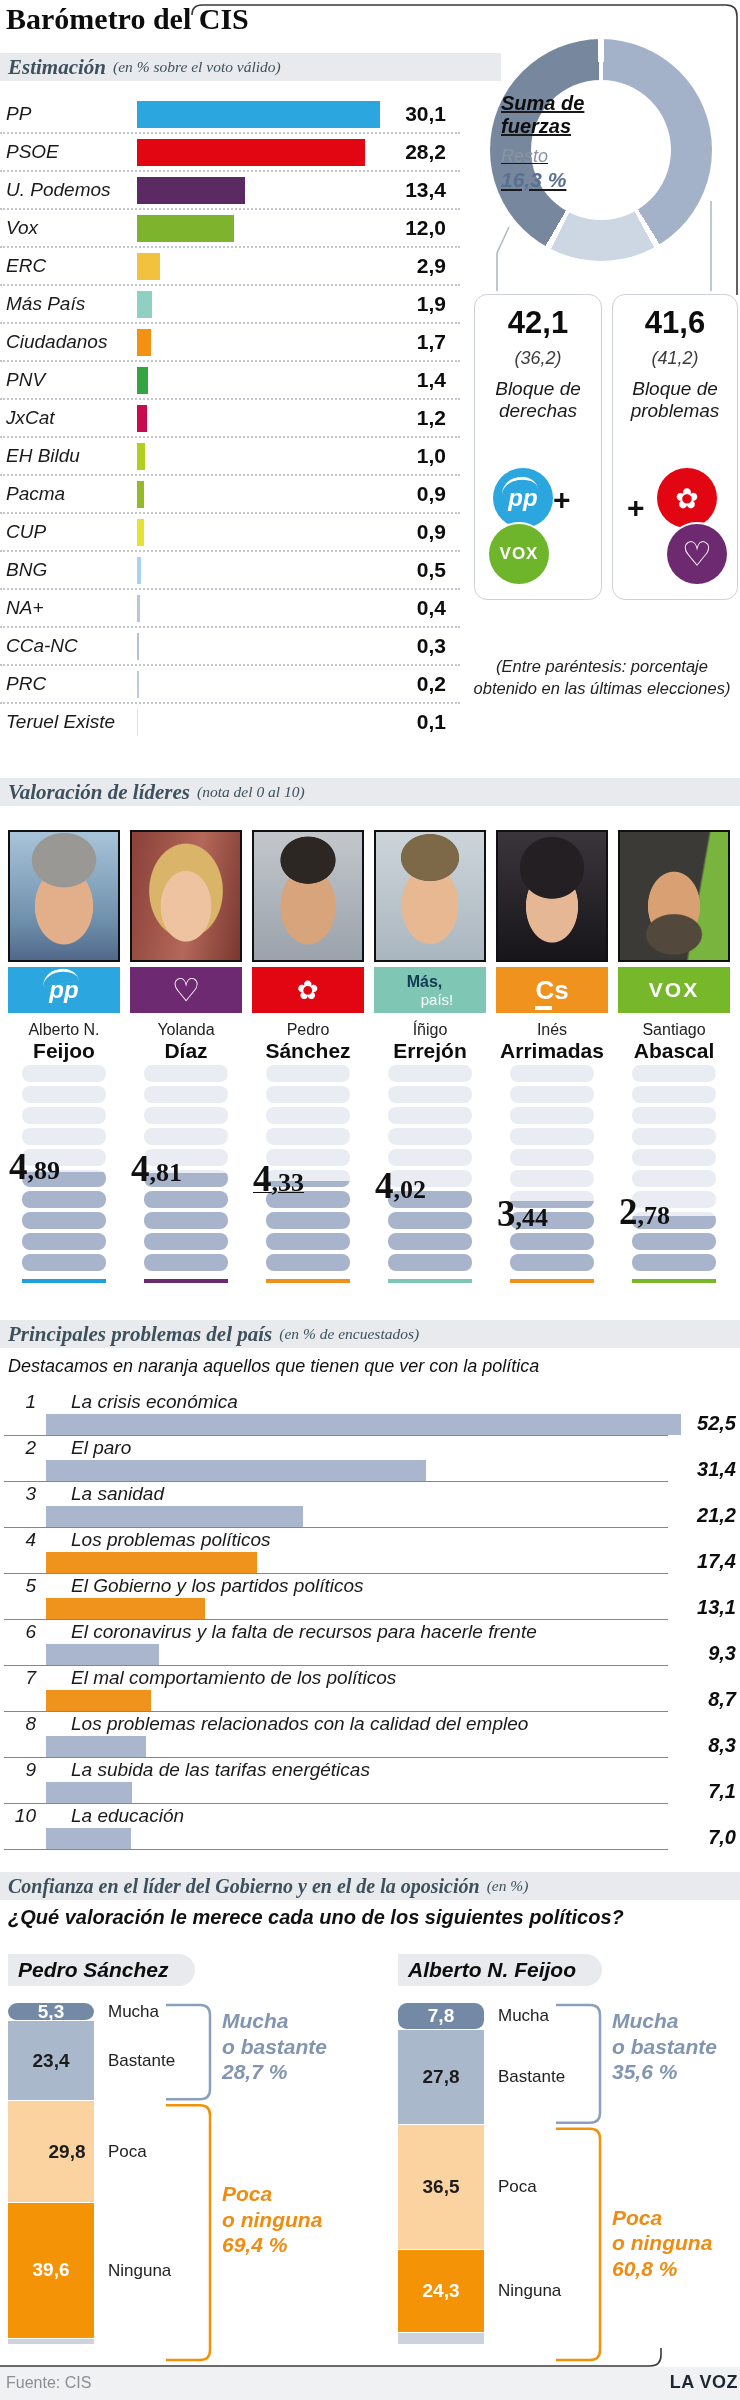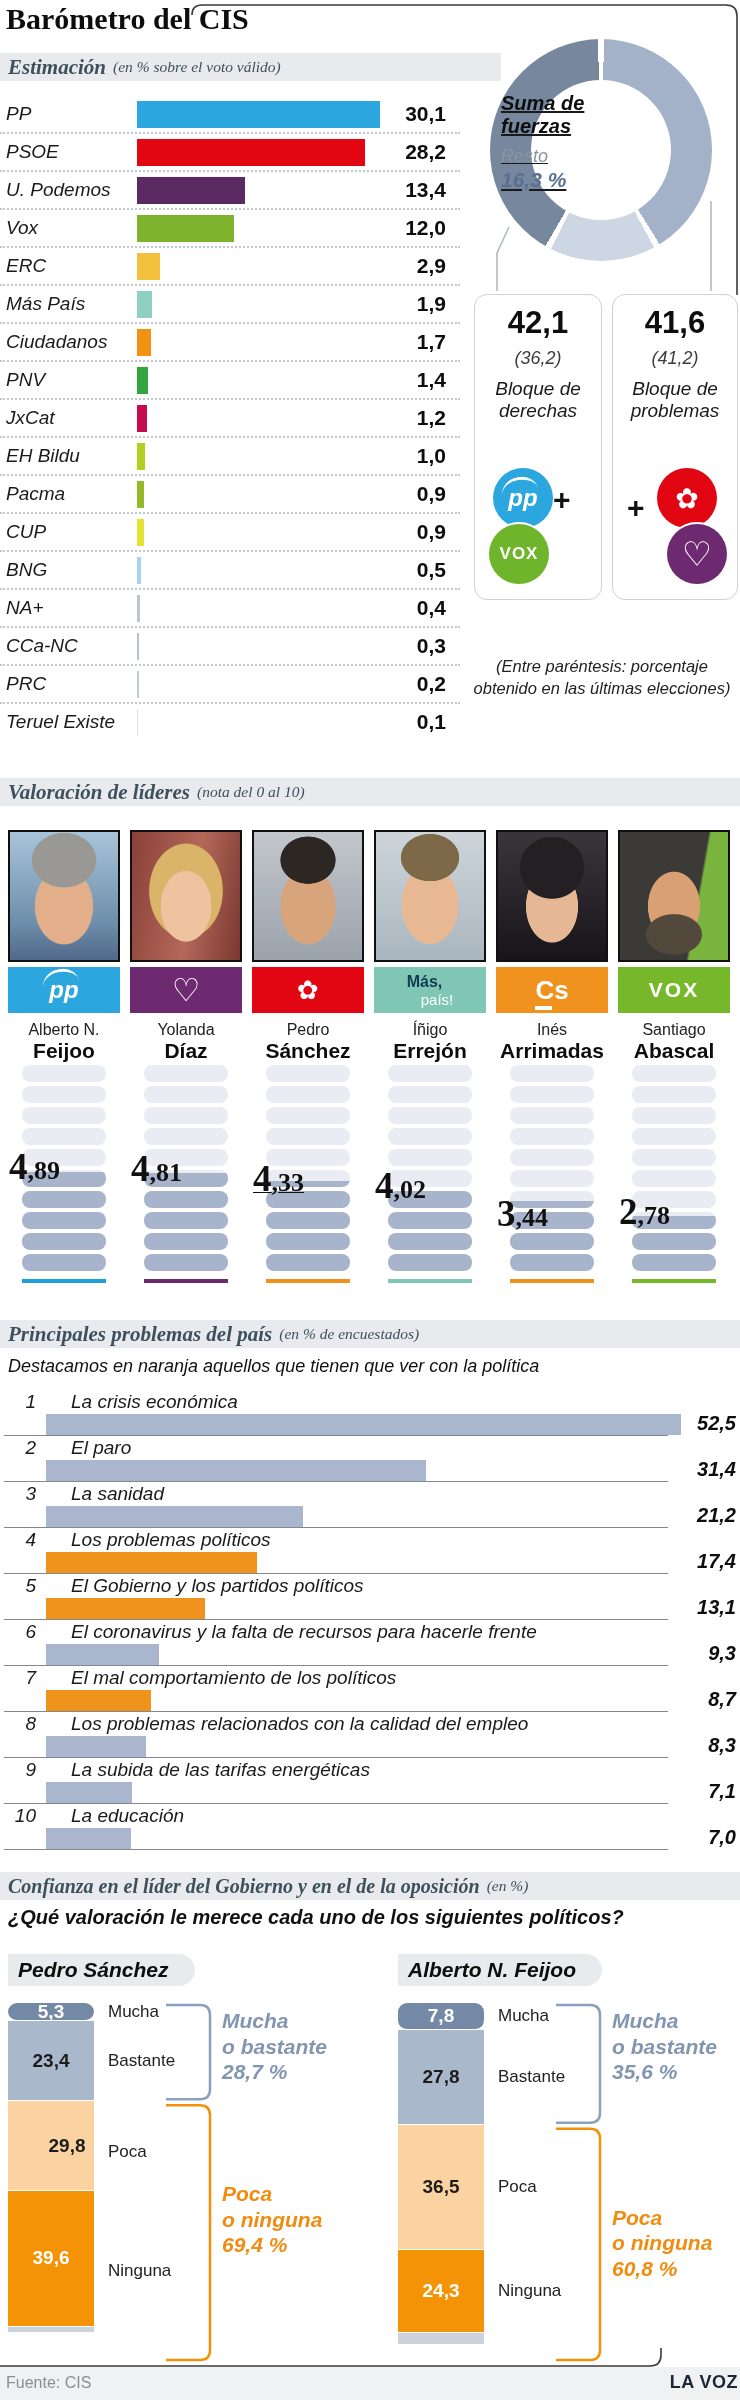--- a/index.html
+++ b/index.html
@@ -490,21 +490,21 @@
   <div class="conf-subtitle">¿Qué valoración le merece cada uno de los siguientes políticos?</div>
   <div class="conf-col" id="conf-col-0" style="left:8px;">
       <div class="conf-name">Pedro Sánchez</div>
       <div class="conf-bar">
         <div class="conf-seg seg-dark" style="height: 18.126px;">
           <span>5,3</span>
         </div>
         <div class="conf-seg seg-light" style="height: 80.028px;">
           <span>23,4</span>
         </div>
-        <div class="conf-seg seg-lorange" style="height: 90px; padding-left: 32px;">
+        <div class="conf-seg seg-lorange" style="height: 102px; padding-left: 32px;">
           <span>29,8</span>
         </div>
         <div class="conf-seg seg-orange" style="height: 135.432px;">
           <span>39,6</span>
         </div>
         <div class="conf-seg seg-rest" style="height: 6.498px;"></div>
       </div>
       <span class="conf-seg-label" style="top: 72.063px;">Mucha</span>
       <span class="conf-seg-label" style="top: 121.14px;">Bastante</span>
       <span class="conf-seg-label" style="top: 212.112px;">Poca</span>

